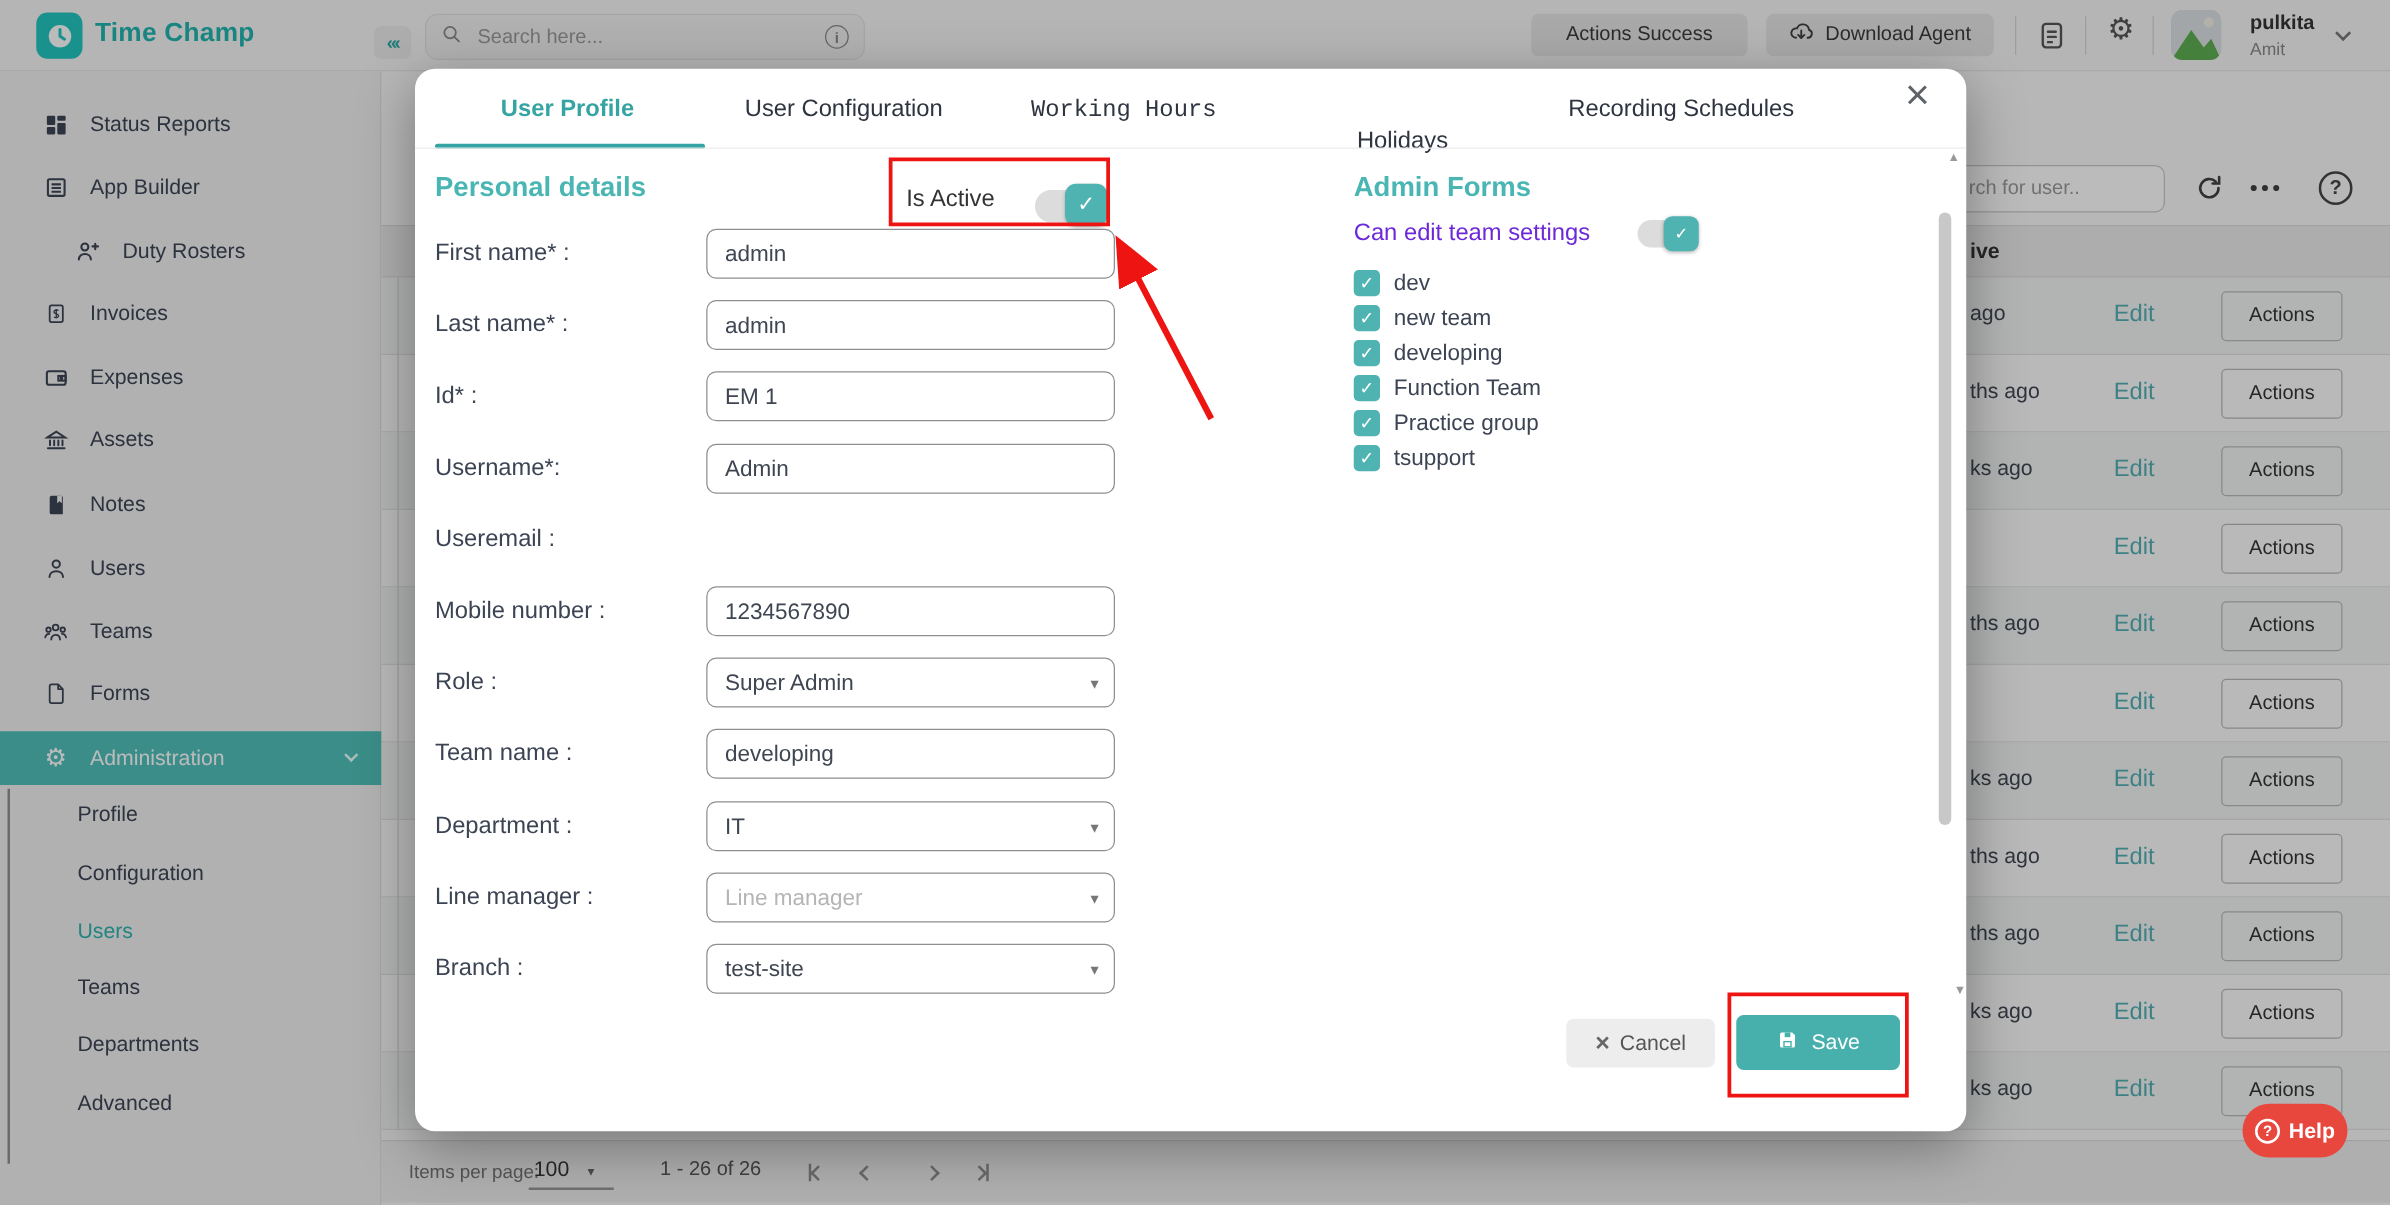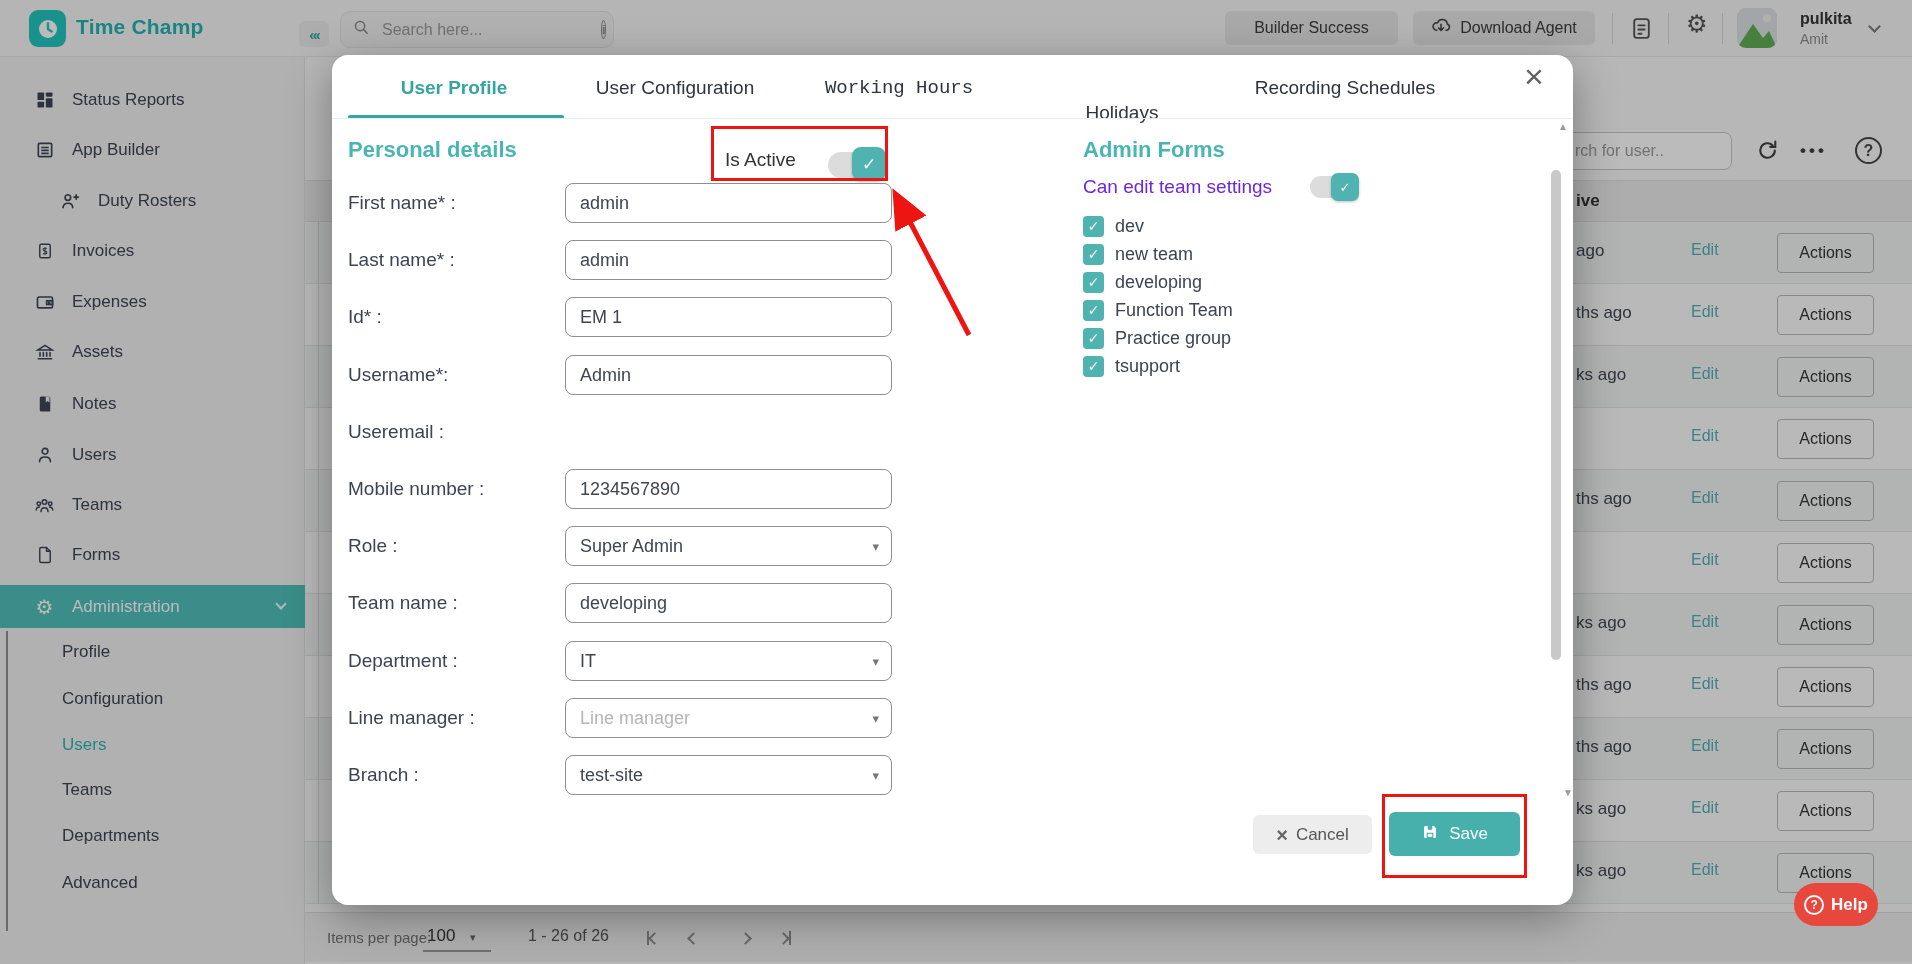--- a/index.html
+++ b/index.html
@@ -5,21 +5,21 @@
   *{margin:0;padding:0;box-sizing:border-box}
   html,body{width:1912px;height:964px;overflow:hidden}
   body{font-family:"Liberation Sans","DejaVu Sans",sans-serif;background:#fff}
   #app{position:relative;width:1912px;height:964px;overflow:hidden;background:#fafafa}
 
   
   .hdr{position:absolute;left:0;top:0;width:1912px;height:57px;background:#f7f7f8;border-bottom:1px solid #e7e7e7;z-index:10}
   .logo-box{position:absolute;left:29px;top:10px;width:37px;height:37px;background:#21c6c0;border-radius:9px;display:flex;align-items:center;justify-content:center}
   .brand{position:absolute;left:76px;top:15px;font-size:21px;font-weight:bold;color:#21b5b0;letter-spacing:.2px}
   .collapse{position:absolute;left:299px;top:21px;width:30px;height:26px;background:#ececec;border-radius:6px;color:#2aa8a4;font-weight:bold;font-size:15px;display:flex;align-items:center;justify-content:center;letter-spacing:-2px}
-  .search-pill{position:absolute;left:340px;top:11px;width:274px;height:37px;background:#f1f1f2;border:1px solid #e2e2e2;border-radius:10px;display:flex;align-items:center;padding:16px 12px;gap:12px}
+  .search-pill{position:absolute;left:340px;top:11px;width:352px;height:37px;background:#f1f1f2;border:1px solid #e2e2e2;border-radius:10px;display:flex;align-items:center;padding:16px 12px;gap:12px}
   .search-pill input{flex:1;border:none;outline:none;background:transparent;font-size:16px;color:#555;font-family:inherit}
   .search-pill input::placeholder{color:#9b9b9b}
   .info-i{width:19px;height:19px;border:1.5px solid #8a8a8a;border-radius:50%;color:#8a8a8a;font-size:12px;display:flex;align-items:center;justify-content:center;font-weight:bold}
   .hbtn{position:absolute;top:11px;height:34px;background:#e6e6e7;border-radius:6px;color:#3c3c3c;font-size:16px;display:flex;align-items:center;justify-content:center;gap:9px;padding:0 16px}
   .vdiv{position:absolute;top:13px;width:1px;height:31px;background:#d7d7d7}
   .hicon{position:absolute;top:15px;color:#4a4a4a}
   .gear-glyph{font-size:24px;line-height:1;color:#555}
   .avatar{position:absolute;left:1737px;top:8px;width:40px;height:40px;border-radius:9px;background:#cfd6da;overflow:hidden}
   .uname{position:absolute;left:1800px;top:10px;font-size:16px;font-weight:bold;color:#333}
   .ucomp{position:absolute;left:1800px;top:31px;font-size:14px;color:#8a8a8a}
@@ -44,21 +44,21 @@
   .tool-ic{position:absolute;z-index:6;color:#3f3f3f}
   .dots{font-size:17px;font-weight:bold;letter-spacing:3px;color:#3f3f3f}
   .qcirc{width:27px;height:27px;border:2px solid #454545;border-radius:50%;display:flex;align-items:center;justify-content:center;font-size:16px;font-weight:bold;color:#454545}
   .thead{position:absolute;left:305px;top:180px;width:1607px;height:42px;background:#ececec;border-top:1px solid #ddd;border-bottom:1px solid #ddd;z-index:5}
   .thead .col{position:absolute;left:1271px;top:10px;font-size:17px;font-weight:bold;color:#333}
   #rows{position:absolute;left:305px;top:222px;width:1607px;height:682px;z-index:5;overflow:hidden}
   .trow{position:absolute;left:0;width:1607px;height:62px;border-bottom:1px solid #e2e2e2}
   .trow.odd{background:#f3f4f4}
   .trow.even{background:#fdfdfd}
   .t-time{position:absolute;left:1271px;top:19px;font-size:17px;color:#3f4652}
-  .t-edit{position:absolute;left:1386px;top:19px;font-size:16px;color:#54b0b6}
+  .t-edit{position:absolute;left:1386px;top:19px;font-size:19px;color:#54b0b6}
   .t-actions{position:absolute;left:1472px;top:11px;width:97px;height:40px;border:1px solid #b9b9b9;border-radius:4px;display:flex;align-items:center;justify-content:center;font-size:16px;color:#333}
   .colrail{position:absolute;left:318px;top:222px;width:1px;height:682px;background:#d8d8d8;z-index:5}
 
   
   .pager{position:absolute;left:305px;top:912px;width:1607px;height:50px;background:#efefef;border-top:1px solid #dcdcdc;z-index:5}
   .pg-lab{position:absolute;left:22px;top:16px;font-size:15px;color:#737373}
   .pg-val{position:absolute;left:122px;top:13px;font-size:17px;color:#333}
   .pg-caret{position:absolute;left:165px;top:18px;font-size:11px;color:#666}
   .pg-under{position:absolute;left:118px;top:37px;width:68px;height:2px;background:#999}
   .pg-range{position:absolute;left:223px;top:14px;font-size:16px;color:#555}
@@ -125,21 +125,21 @@
       <span>
         <svg width="17" height="17" viewBox="0 0 24 24">
             <circle cx="10" cy="10" r="6.5" fill="none" stroke="#8a8a8a" stroke-width="2"></circle>
             <path d="M15 15l5 5" stroke="#8a8a8a" stroke-width="2" stroke-linecap="round"></path>
           </svg>
       </span>
       <input type="text" placeholder="Search here..." style="">
       <span class="info-i">i</span>
     </div>
     <div class="hbtn" style="left:1225px;width:173px">
-      <span>Builder Success</span>
+      <span>Actions Success</span>
     </div>
     <div class="hbtn" style="left:1413px;width:182px">
       <span>
         <svg width="20" height="20" viewBox="0 0 24 24" fill="none" stroke="#3f3f3f" stroke-width="1.8" stroke-linecap="round" stroke-linejoin="round">
             <path d="M7 17a4.5 4.5 0 1 1 .9-8.9A6 6 0 0 1 19.5 9.6 3.8 3.8 0 0 1 18 17"></path>
             <path d="M12 10v7M9 14.3 12 17.3l3-3"></path>
           </svg>
       </span>
       <span>Download Agent</span>
     </div>

